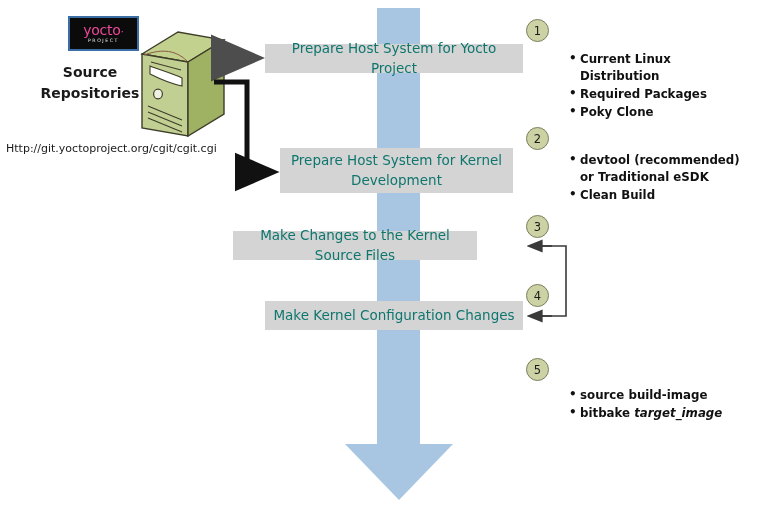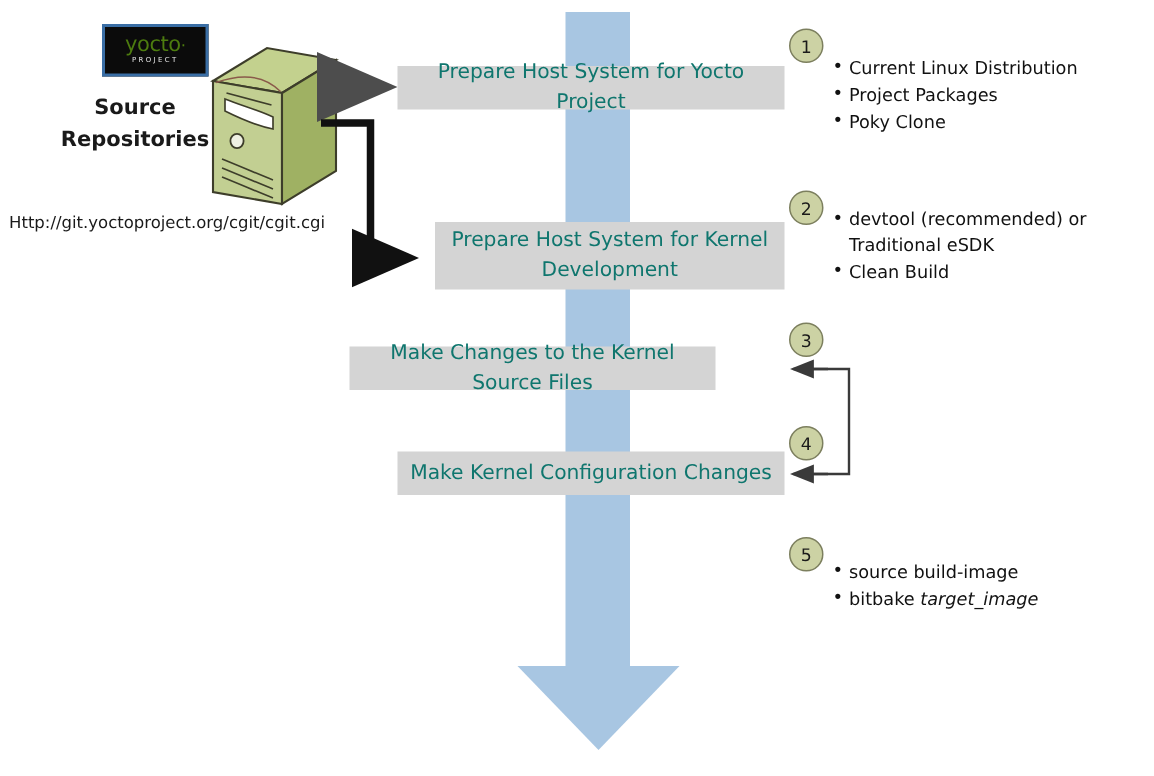--- a/index.html
+++ b/index.html
@@ -47,39 +47,39 @@
     font-size: 13.5px;
     display: flex;
     align-items: center;
     justify-content: center;
     text-align: center;
     line-height: 1.45;
     box-sizing: border-box;
     padding: 0 8px;
   }
   #box1 { left: 265px; top: 44px;  width: 258px; height: 29px; }
-  #box2 { left: 290px; top: 148px; width: 233px; height: 45px; }
+  #box2 { left: 280px; top: 148px; width: 233px; height: 45px; }
   #box3 { left: 233px; top: 231px; width: 244px; height: 29px; }
   #box4 { left: 265px; top: 301px; width: 258px; height: 29px; }
   #box5 { left: 265px; top: 381px; width: 258px; height: 29px; }
 
   
   .logo {
     left: 68px; top: 16px;
     width: 71px; height: 35px;
     background: #0b0b0b;
     border: 2px solid #3a6ea5;
     box-sizing: border-box;
     display: flex;
     flex-direction: column;
     align-items: center;
     justify-content: center;
   }
   .logo-main {
-    color: #4d7c0f;
+    color: #ec4899;
     font-size: 14px;
     letter-spacing: -0.3px;
     line-height: 1;
     font-family: "DejaVu Sans", "Liberation Sans", sans-serif;
   }
   .logo-main .dot { font-size: 11px; }
   .logo-sub {
     color: #e8e8e8;
     font-size: 4.6px;
     letter-spacing: 1.6px;
@@ -126,21 +126,21 @@
   #step3 { left: 526px; top: 215px; }
   #step4 { left: 526px; top: 284px; }
   #step5 { left: 526px; top: 358px; }
 
   
   .notes {
     font-size: 11.8px;
     line-height: 1.45;
     color: #111111;
   }
-  .notes ul { margin: 0; padding: 0 0 0 13px; list-style: none; }
+  .notes ul { margin: 14px; padding: 0 0 0 13px; list-style: none; font-weight: bold; }
   .notes li { position: relative; padding-left: 0; margin: 0 0 1px 0; }
   .notes li::before {
     content: "•";
     position: absolute;
     left: -11px;
     top: -1px;
     font-size: 12px;
   }
   #notes1 { left: 553px; top: 37px;  width: 210px; }
   #notes2 { left: 553px; top: 138px; width: 214px; }
@@ -223,21 +223,21 @@
 
   <div class="abs step-circle" id="step1">1</div>
   <div class="abs step-circle" id="step2">2</div>
   <div class="abs step-circle" id="step3">3</div>
   <div class="abs step-circle" id="step4">4</div>
   <div class="abs step-circle" id="step5">5</div>
 
   <div class="abs notes" id="notes1">
     <ul>
       <li>Current Linux Distribution</li>
-      <li>Project Packages</li>
+      <li>Required Packages</li>
       <li>Poky Clone</li>
     </ul>
   </div>
 
   <div class="abs notes" id="notes2">
     <ul>
       <li>devtool (recommended) or Traditional eSDK</li>
       <li>Clean Build</li>
     </ul>
   </div>

